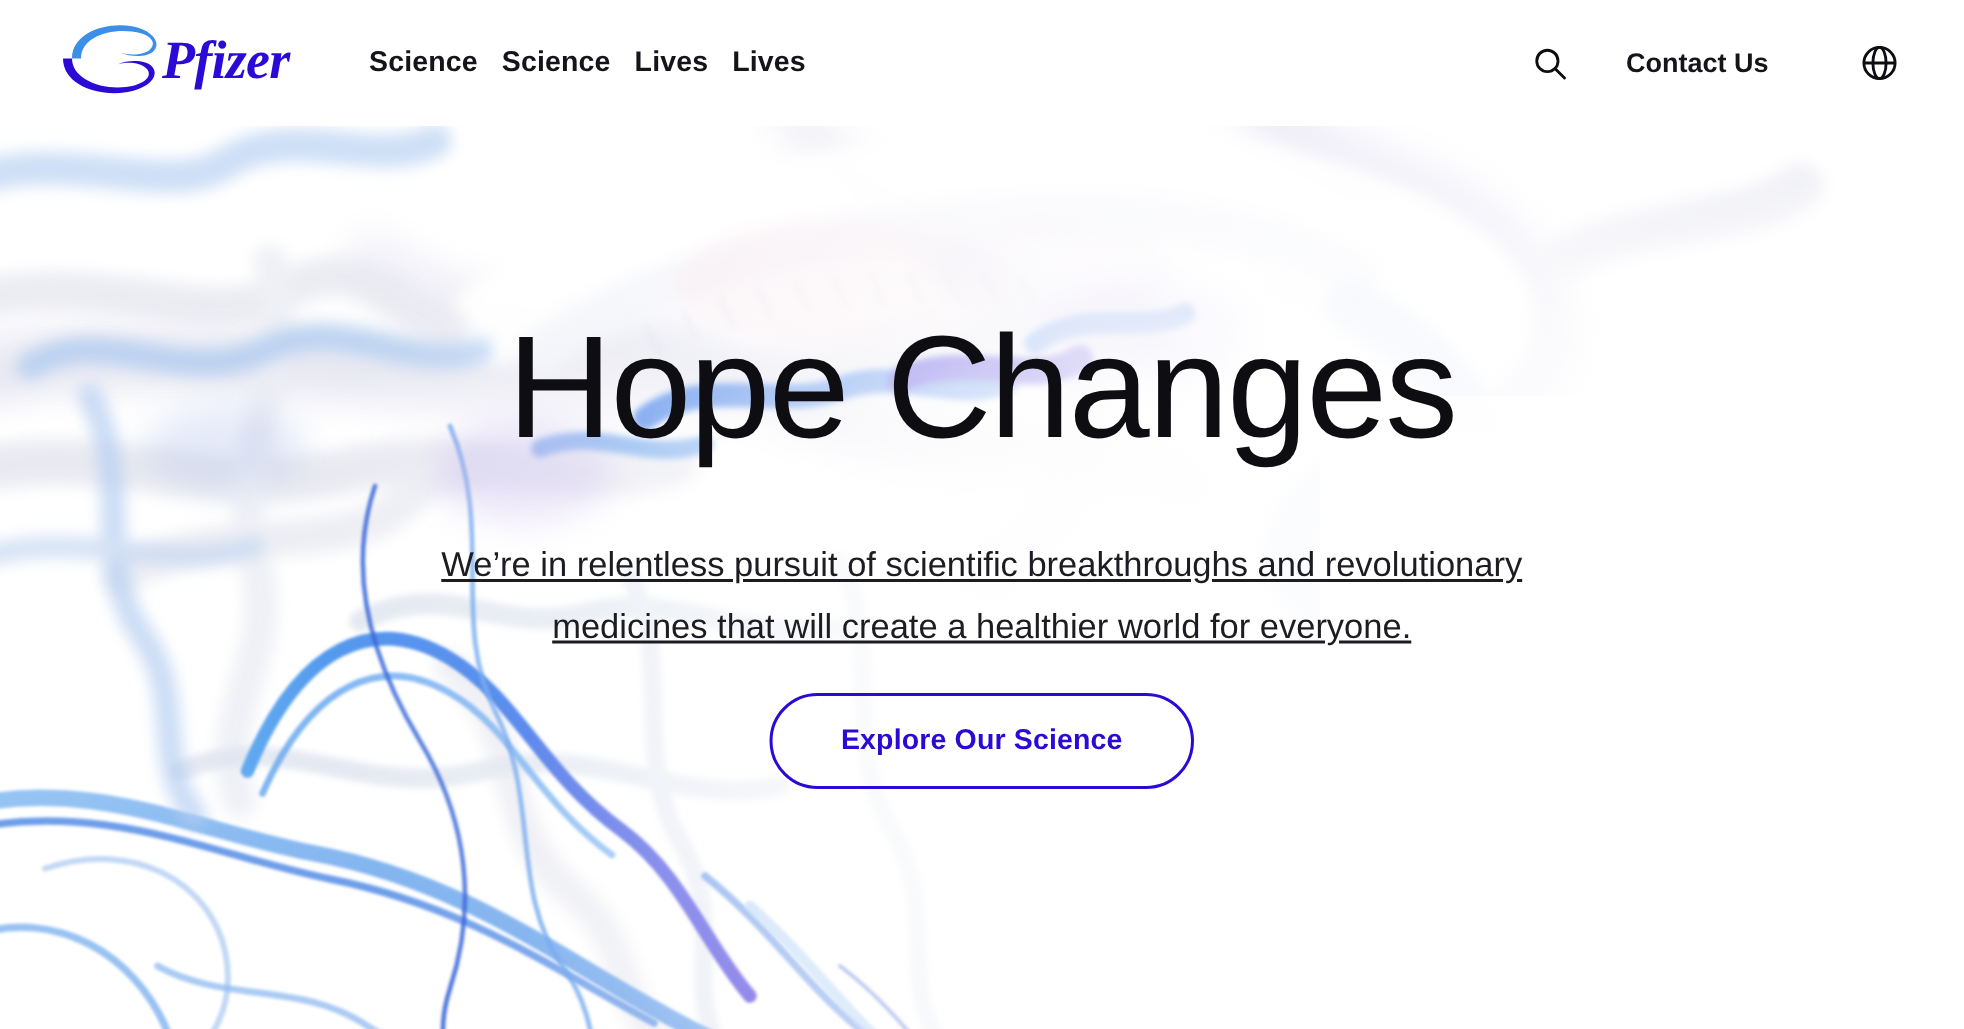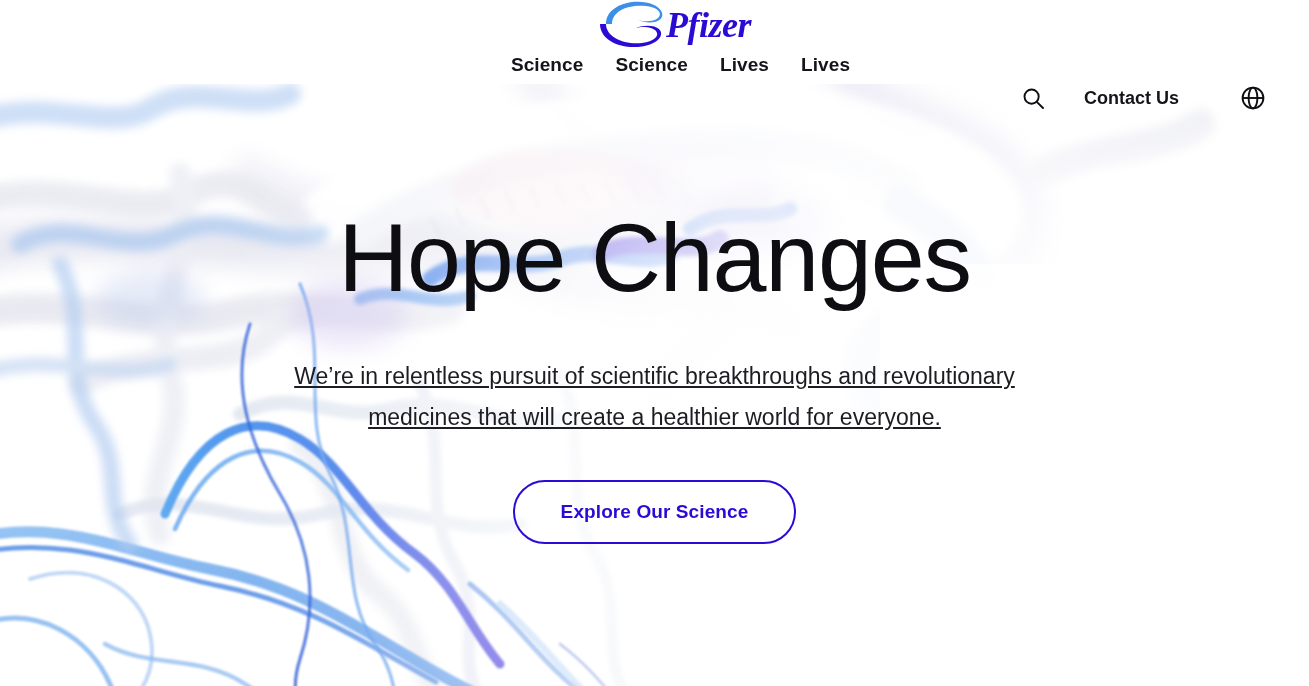--- a/index.html
+++ b/index.html
@@ -22,37 +22,36 @@
   
   .site-header {
     position: absolute;
     top: 0; left: 0;
     width: 1309px;
     height: 84px;
     background: #ffffff;
     display: flex;
     align-items: center;
     z-index: 40;
-    flex-direction: column;
   }
 
   .logo-wrap {
     display: flex;
     align-items: center;
     margin-left: 42px;
     height: 56px;
     cursor: pointer;
   }
   .logo-svg { display: block; }
 
   .main-nav {
     display: flex;
     align-items: center;
     margin-left: 52px;
-    gap: 32px;
+    gap: 16px;
   }
   .nav-link {
     font-size: 19px;
     font-weight: 700;
     color: #15141b;
     letter-spacing: 0.1px;
     cursor: pointer;
     white-space: nowrap;
     font-family: "Liberation Sans", sans-serif;
   }
@@ -145,21 +144,21 @@
     text-align: center;
     font-size: 23px;
     line-height: 41px;
     font-weight: 400;
     color: #1d1c22;
     font-family: "Liberation Sans", sans-serif;
     text-decoration: underline;
   }
 
   .hero-cta {
-    margin-top: 42px;
+    margin-top: 24px;
     display: inline-flex;
     align-items: center;
     justify-content: center;
     height: 64px;
     padding: 0 46px;
     border: 2px solid #2b0ad6;
     border-radius: 34px;
     background: transparent;
     color: #2b0ad6;
     font-size: 19px;

